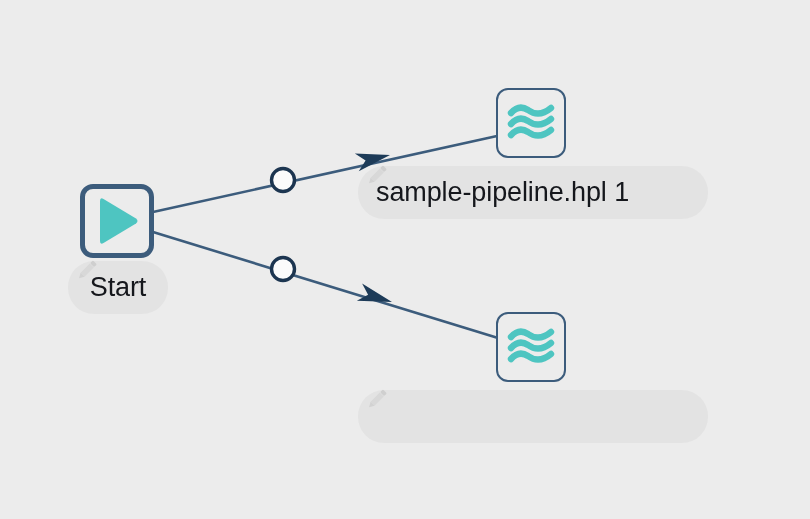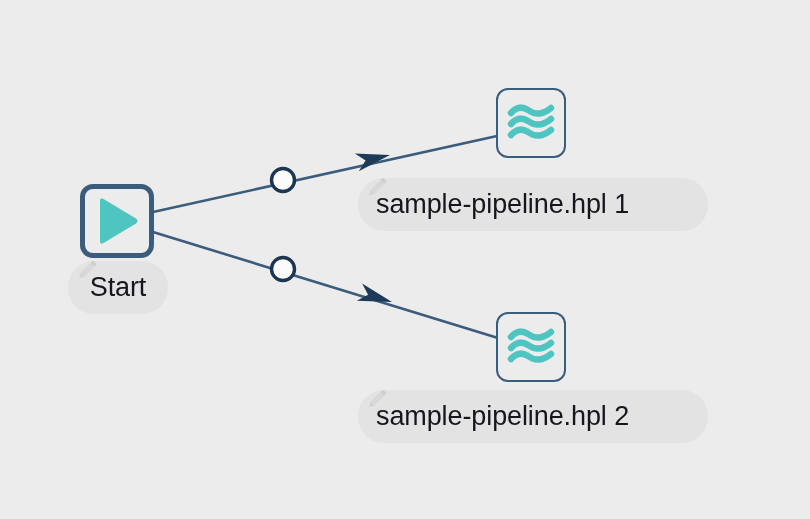--- a/index.html
+++ b/index.html
@@ -83,21 +83,21 @@
   }
   .label-pill.start-label {
     left: 68px;
     top: 261px;
     width: 100px;
     justify-content: center;
     text-align: right;
   }
   .label-pill.pipe1-label {
     left: 358px;
-    top: 178px;
+    top: 166px;
     width: 350px;
     padding-left: 18px;
   }
   .label-pill.pipe2-label {
     left: 358px;
     top: 390px;
     width: 350px;
     padding-left: 18px;
   }
 
@@ -186,16 +186,15 @@
   </div>
 
   <div class="label-pill pipe2-label">
     <svg class="edit-pencil" viewBox="0 0 30 30" xmlns="http://www.w3.org/2000/svg">
       <g transform="rotate(45 15 15)">
         <rect x="12.4" y="4" width="5.6" height="4" rx="1.2" fill="#cfcfcf"></rect>
         <rect x="12.4" y="8.4" width="5.6" height="13" fill="#d8d8d8"></rect>
         <path d="M 12.4 21.4 L 18 21.4 L 15.2 26.4 Z" fill="#d2d2d2"></path>
       </g>
     </svg>
-    <span class="pill-text">sample-pipeline.hpl 2</span>
   </div>
 
 </div>
 
 </body></html>

